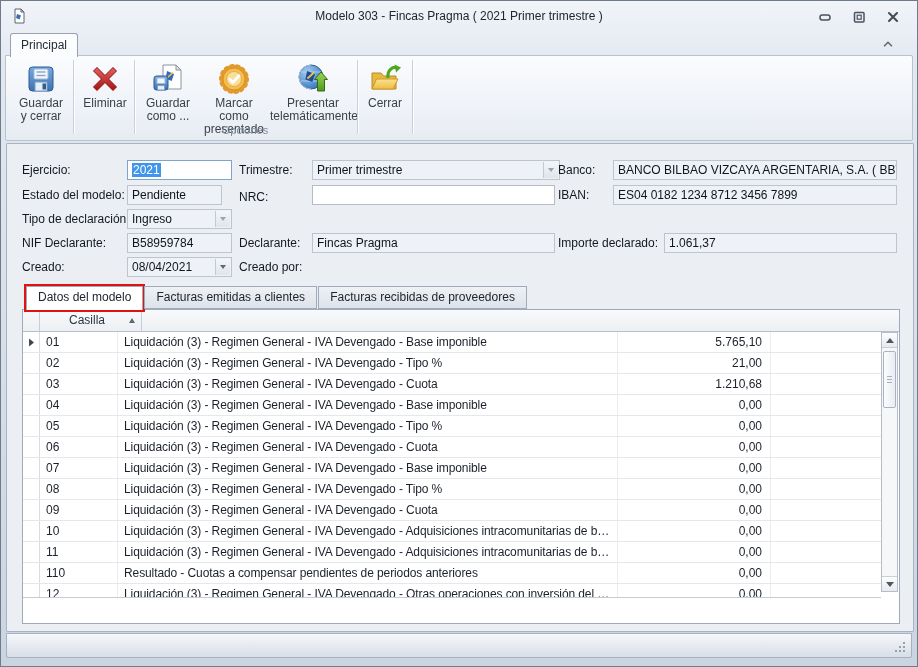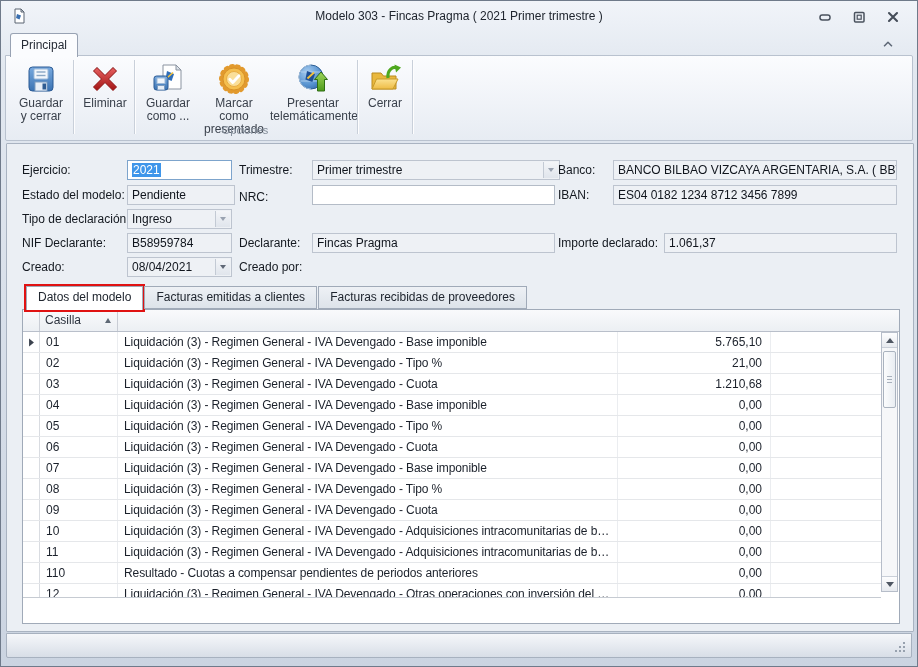--- a/index.html
+++ b/index.html
@@ -61,21 +61,21 @@
     background:linear-gradient(180deg,#eef1f5,#dde3ea);
     border:1px solid #a0aab8;color:#20262f;white-space:nowrap;
   }
   .dtab.active{background:#fff;height:24px;border-bottom:none;outline:2px solid #e01212;outline-offset:0;}
   
   .page{
     position:absolute;left:15px;top:165px;width:878px;height:315px;
     background:#fff;border:1px solid #a0aab8;
   }
   .grid-header{position:absolute;left:0;top:0;right:0;height:22px;display:flex;
-    background:linear-gradient(180deg,#f9fafc,#eceff3);border-bottom:1px solid #b9bfca;}
+    background:linear-gradient(180deg,#f9fafc,#eceff3);border-bottom:1px solid #b9bfca;gap:24px;}
   .hcell{height:21px;line-height:21px;padding:0 5px;border-right:1px solid #c9cdd5;color:#2e3540;position:relative;white-space:nowrap;overflow:hidden;}
   .hcell.ind{width:17px;padding:0;}
   .hcell.casilla{width:78px;}
   .hcell.desc{width:500px;}
   .hcell.valor{width:153px;}
   .hcell.filler{flex:1;border-right:none;}
   .sort-asc{position:absolute;right:6px;top:8px;width:0;height:0;border-left:3.5px solid transparent;border-right:3.5px solid transparent;border-bottom:5px solid #5e6875;}
   .grid-rows{position:absolute;left:0;top:22px;width:858px;height:266px;overflow:hidden;border-bottom:1px solid #c6cbd2;}
   .grow{display:flex;height:21px;border-bottom:1px solid #e5e7ea;background:#fff;}
   .gcell{height:20px;line-height:20px;overflow:hidden;white-space:nowrap;border-right:1px solid #ebedf0;}
@@ -274,21 +274,21 @@
     <div class="flabel" style="left:15px;top:19px;">Ejercicio:</div>
     <div class="ffield focused" style="left:120px;top:16px;width:105px;"><span class="sel-text">2021</span></div>
     <div class="flabel" style="left:232px;top:19px;">Trimestre:</div>
     <div class="ffield" style="left:305px;top:16px;width:248px;padding-right:18px;"><span>Primer trimestre</span><span class="dd-btn">
           <span class="tri-down"></span>
         </span></div>
     <div class="flabel" style="left:551px;top:19px;">Banco:</div>
     <div class="ffield" style="left:606px;top:16px;width:284px;"><span>BANCO BILBAO VIZCAYA ARGENTARIA, S.A. ( BBVAESMM</span></div>
 
     <div class="flabel" style="left:15px;top:44px;">Estado del modelo:</div>
-    <div class="ffield" style="left:120px;top:41px;width:108px;"><span>Pendiente</span></div>
+    <div class="ffield" style="left:120px;top:41px;width:95px;"><span>Pendiente</span></div>
     <div class="flabel" style="left:232px;top:46px;">NRC:</div>
     <div class="ffield white" style="left:305px;top:41px;width:243px;"><span></span></div>
     <div class="flabel" style="left:551px;top:44px;">IBAN:</div>
     <div class="ffield" style="left:606px;top:41px;width:284px;"><span>ES04 0182 1234 8712 3456 7899</span></div>
 
     <div class="flabel" style="left:15px;top:68px;">Tipo de declaración:</div>
     <div class="ffield" style="left:120px;top:65px;width:105px;padding-right:18px;"><span>Ingreso</span><span class="dd-btn">
           <span class="tri-down"></span>
         </span></div>
 

